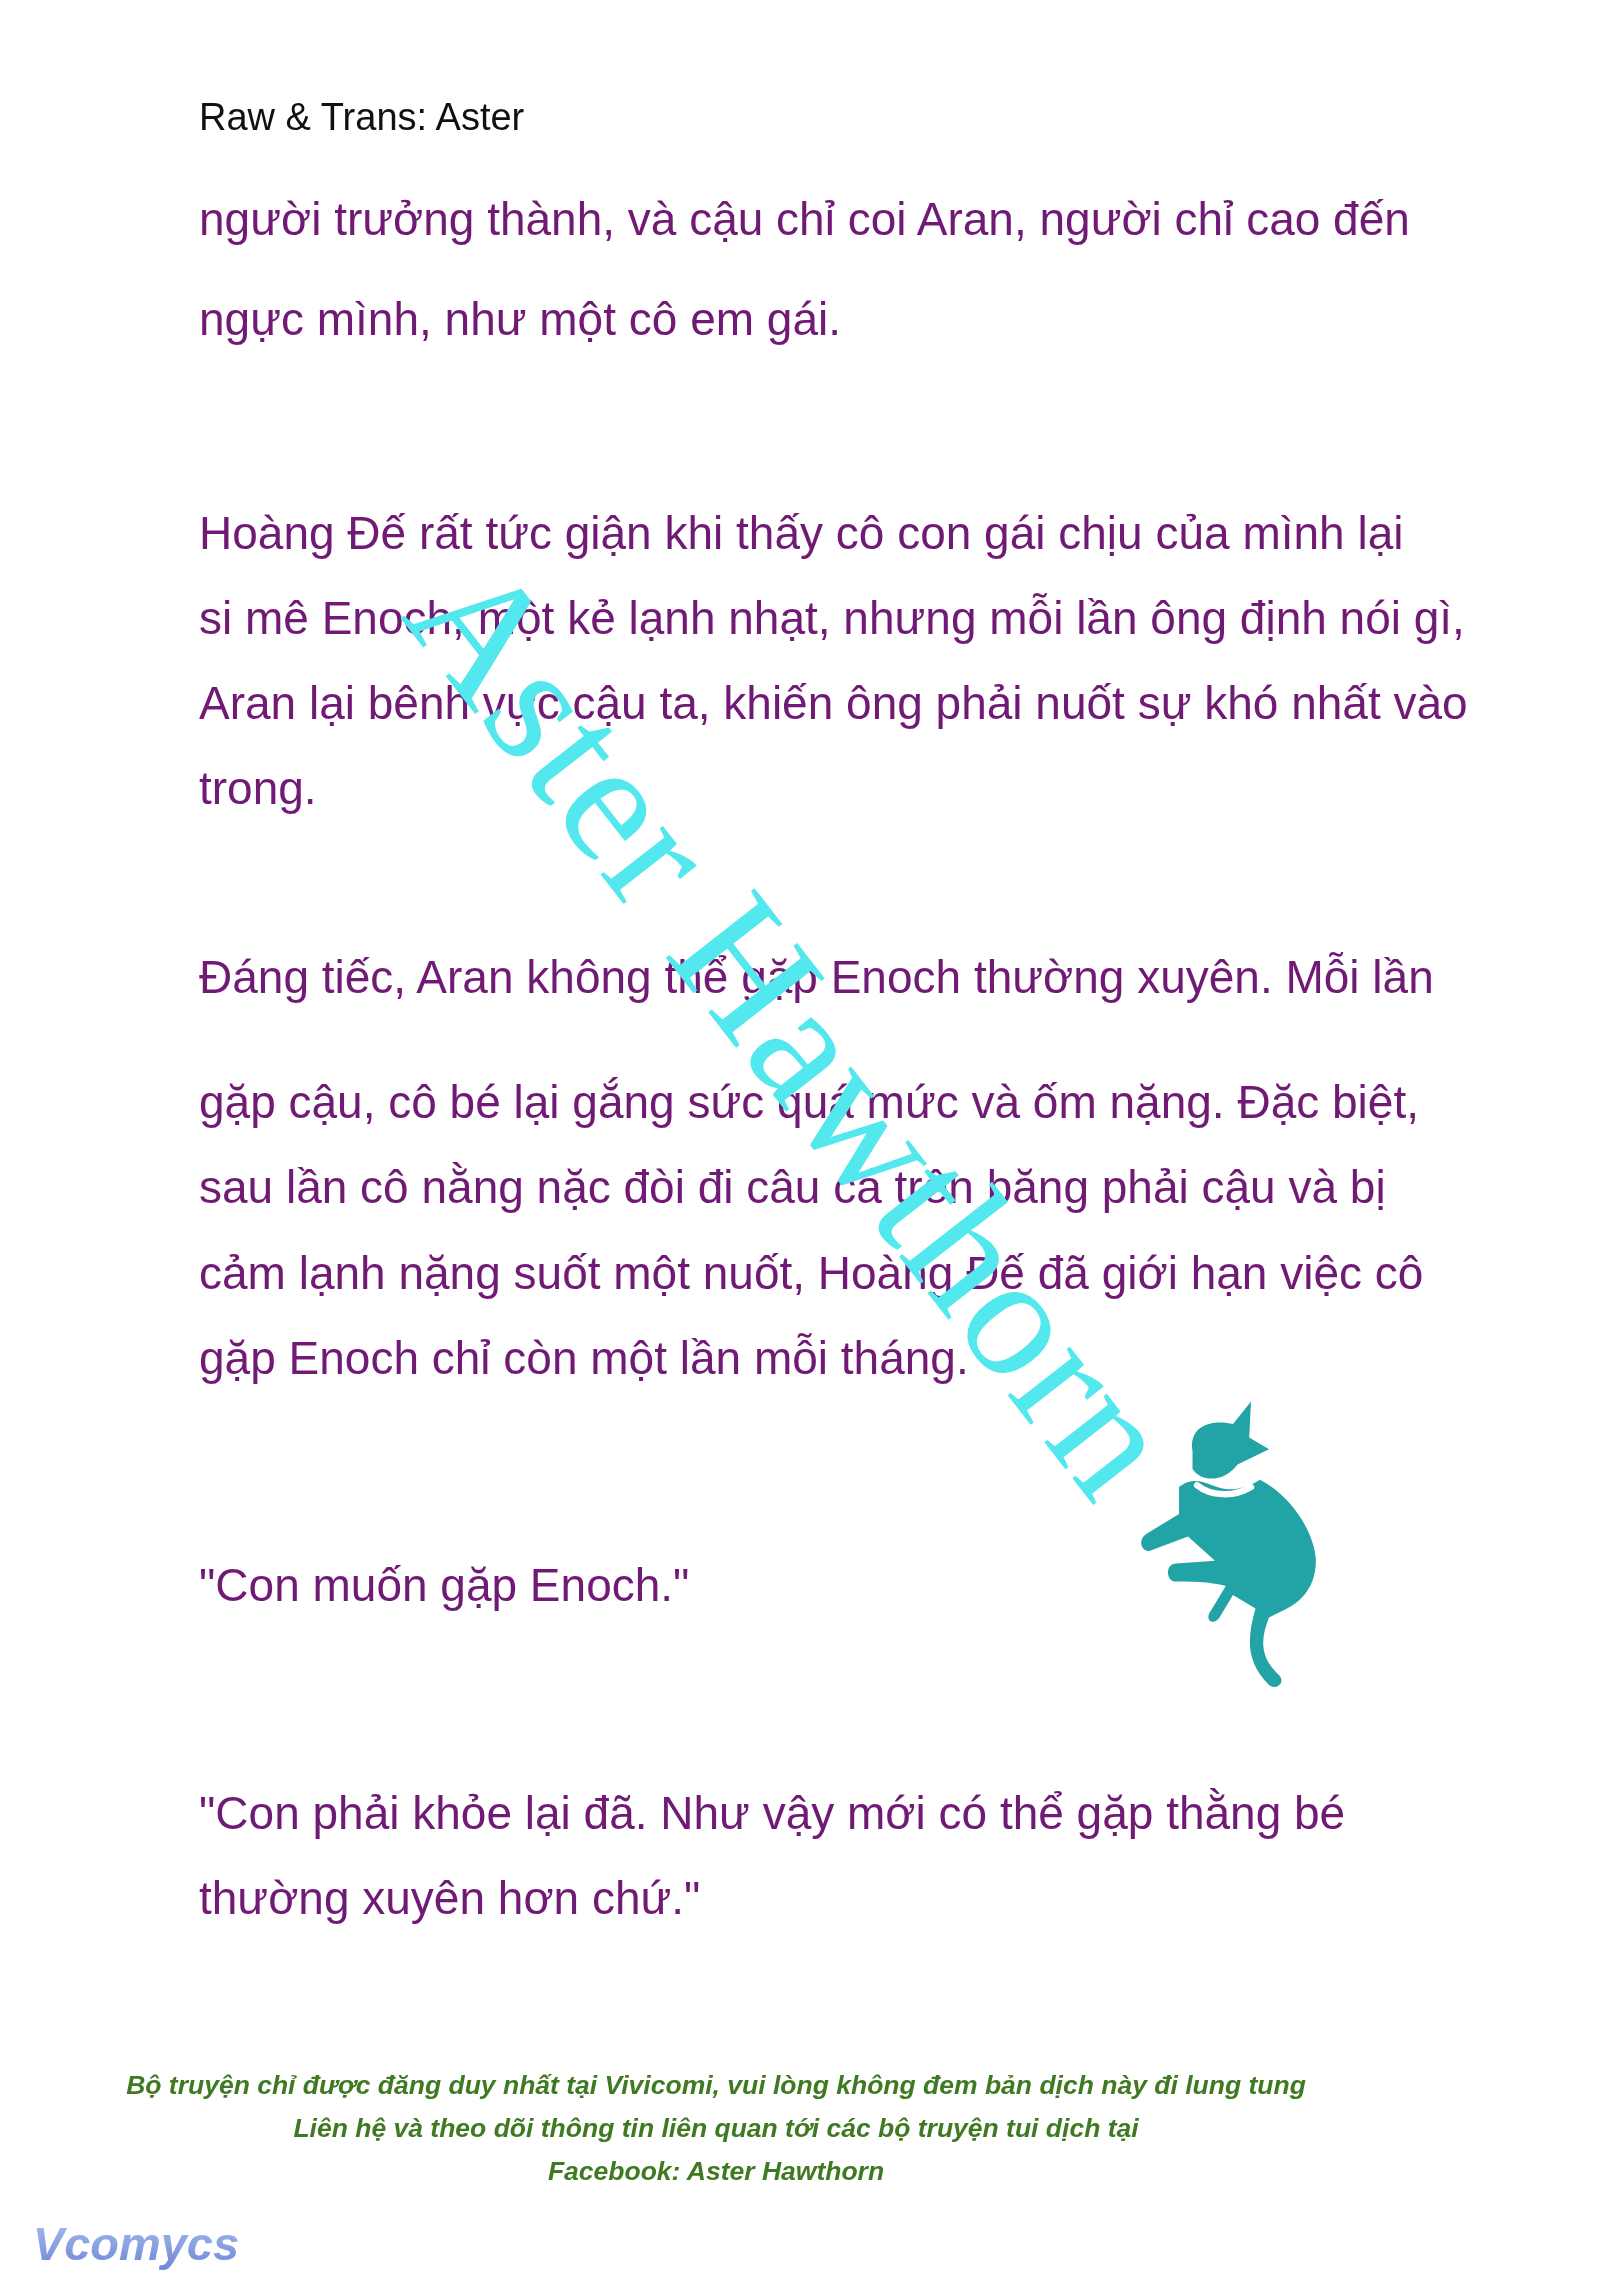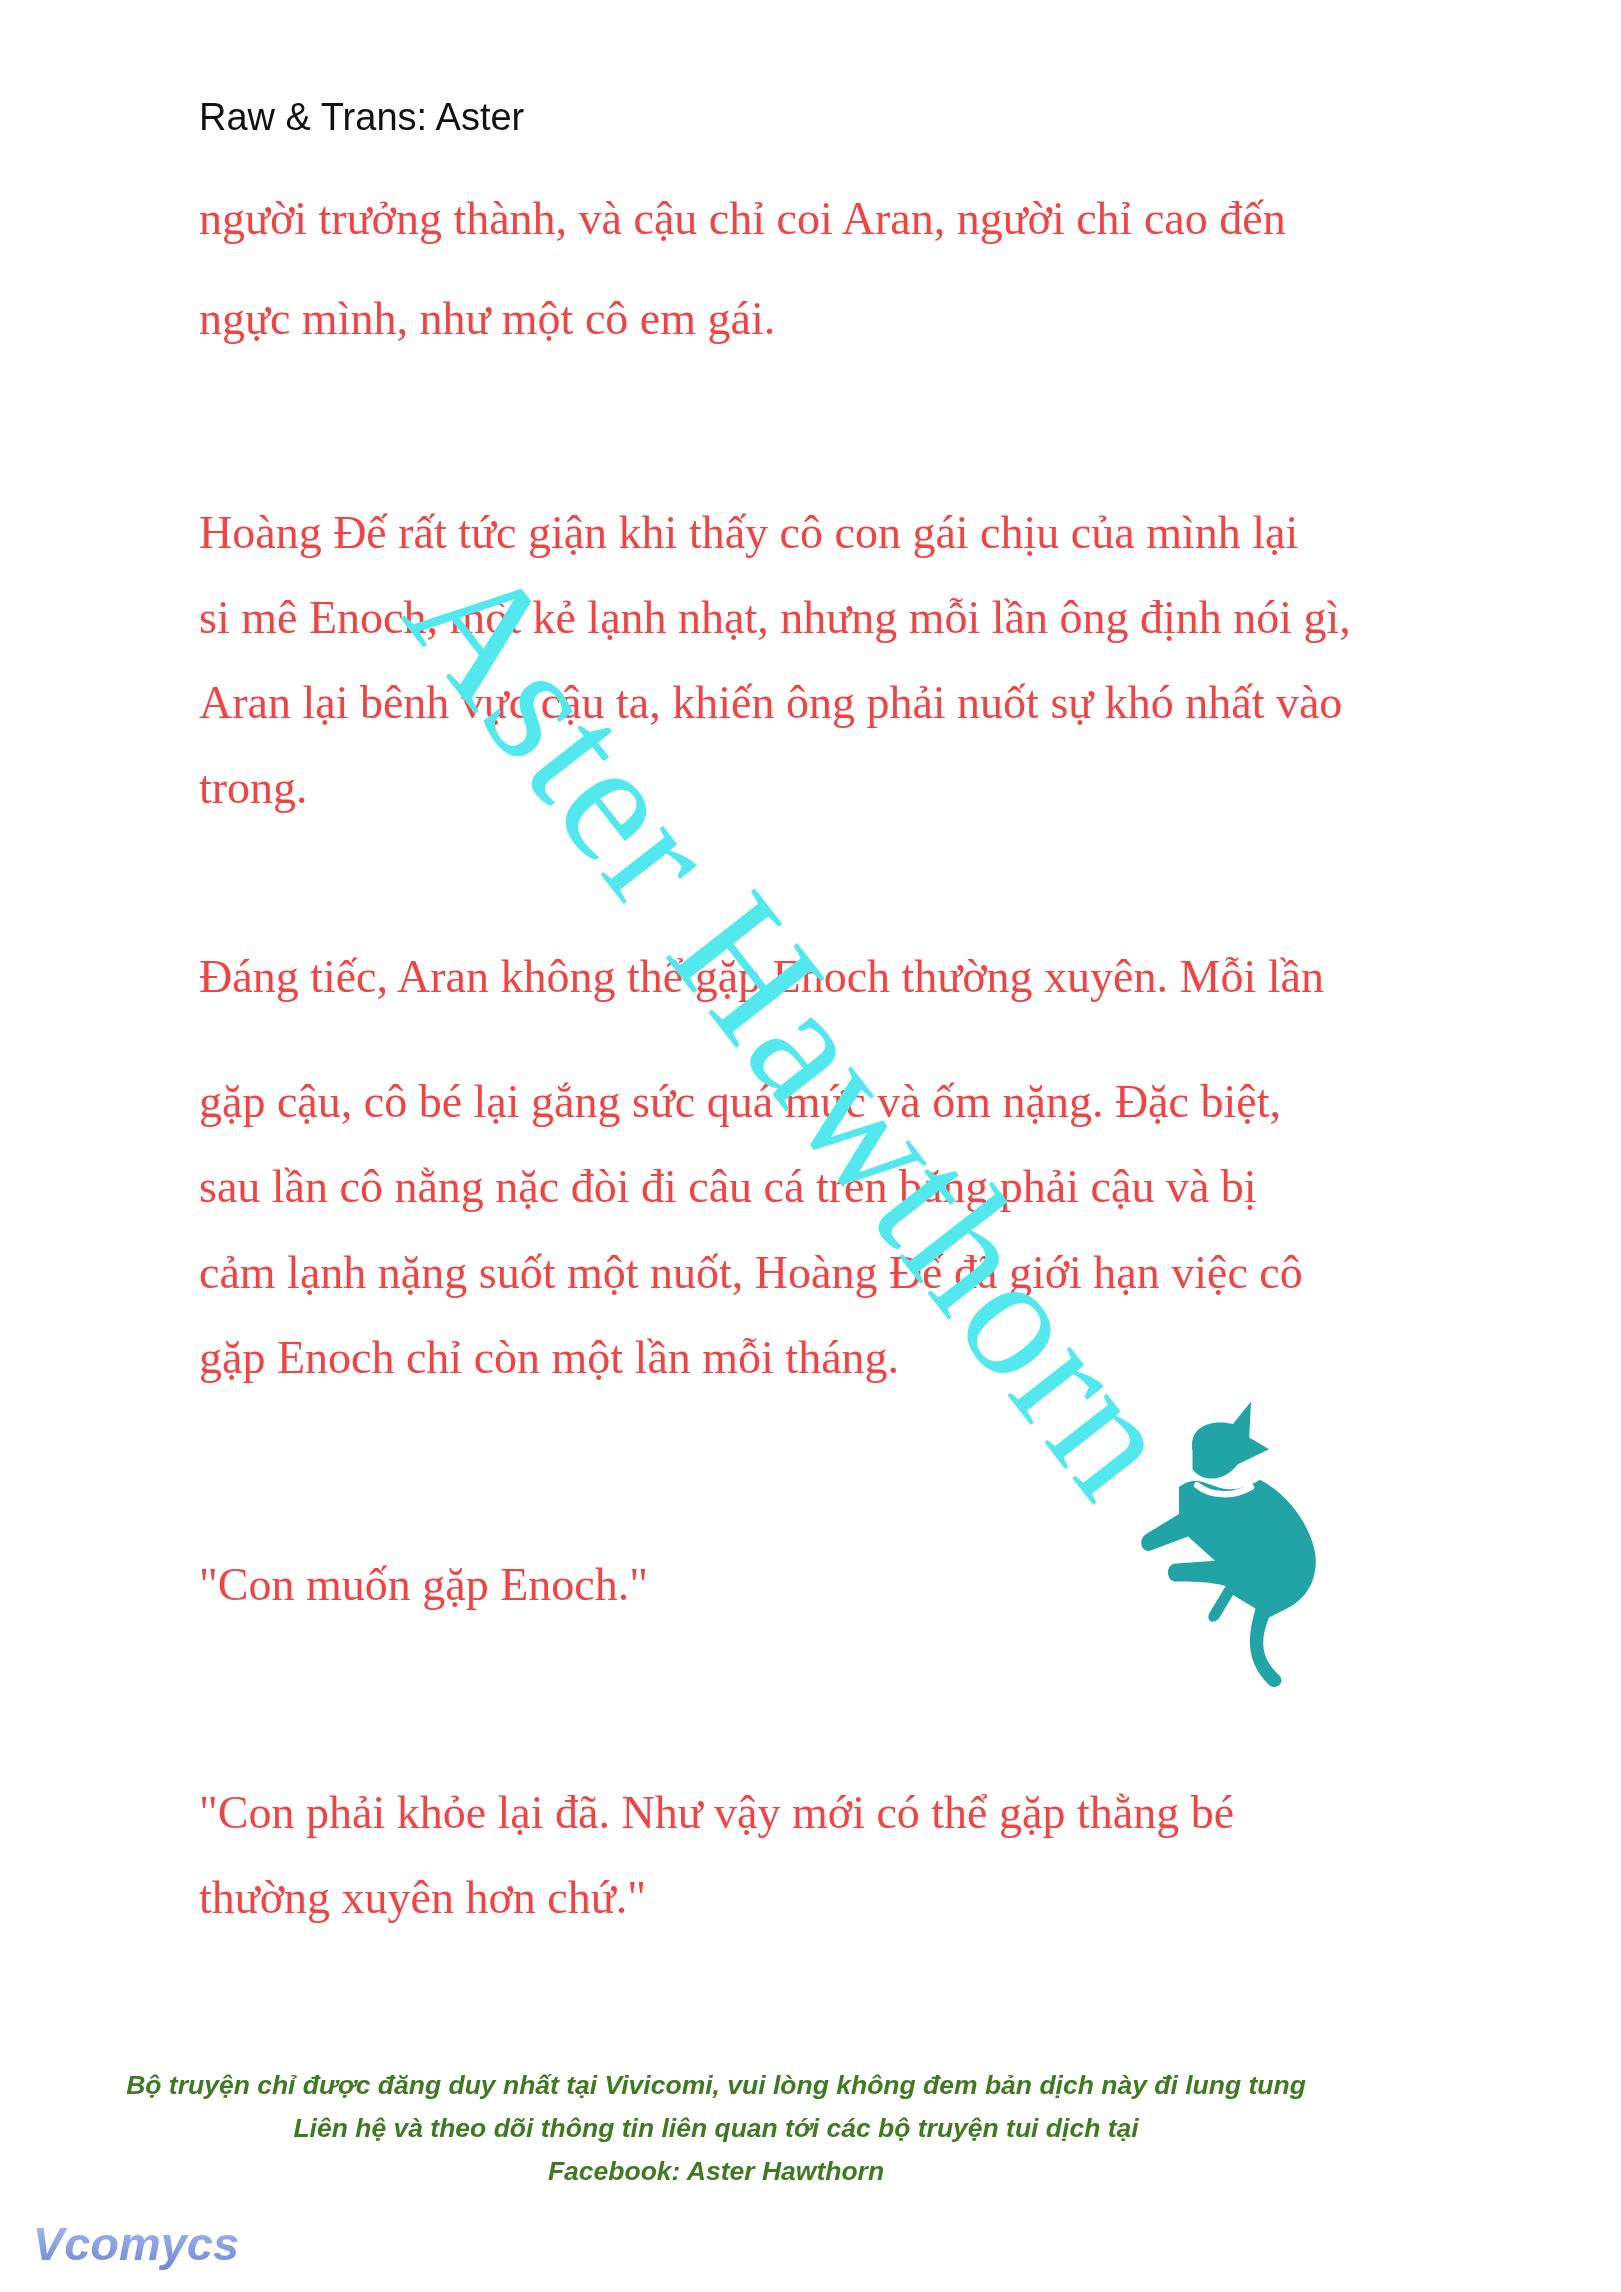--- a/index.html
+++ b/index.html
@@ -1,18 +1,18 @@
 <!DOCTYPE html>
 <html><head>
 <meta charset="utf-8">
 <style>
   html, body { margin:0; padding:0; background:#ffffff; }
   body { width:1621px; height:2293px; position:relative; overflow:hidden; }
   .header { position:absolute; left:199px; top:96px; font-family:"Liberation Sans", sans-serif; font-size:38px; color:#111; }
-  .line { position:absolute; left:199px; font-family:Liberation Serif, serif; font-size:46px; color:#ef4444; white-space:nowrap; line-height:1;text-align:right; }
+  .line { position:absolute; left:199px; font-family:Liberation Sans, sans-serif; font-size:46px; color:#701a75; white-space:nowrap; line-height:1;text-align:right; }
   .footer { position:absolute; left:0; width:1432px; text-align:center; font-family:"Liberation Sans", sans-serif; font-style:italic; font-weight:bold; font-size:26.5px; color:#3f7a22; white-space:nowrap; }
   .watermark { position:absolute; left:181px; top:941px; width:1225px; text-align:center; font-family:"Liberation Serif", serif; font-size:172px; color:#52e8ee; transform:rotate(52deg); transform-origin:center; white-space:nowrap; line-height:1; letter-spacing:2px; }
   .cat { position:absolute; left:1125px; top:1384px; width:225px; height:323px; }
   .logo { position:absolute; left:27.4px; top:2213px; width:225px; height:69px; }
 </style>
 </head>
 <body>
 
 <div class="header">Raw &amp; Trans: Aster</div>
 

